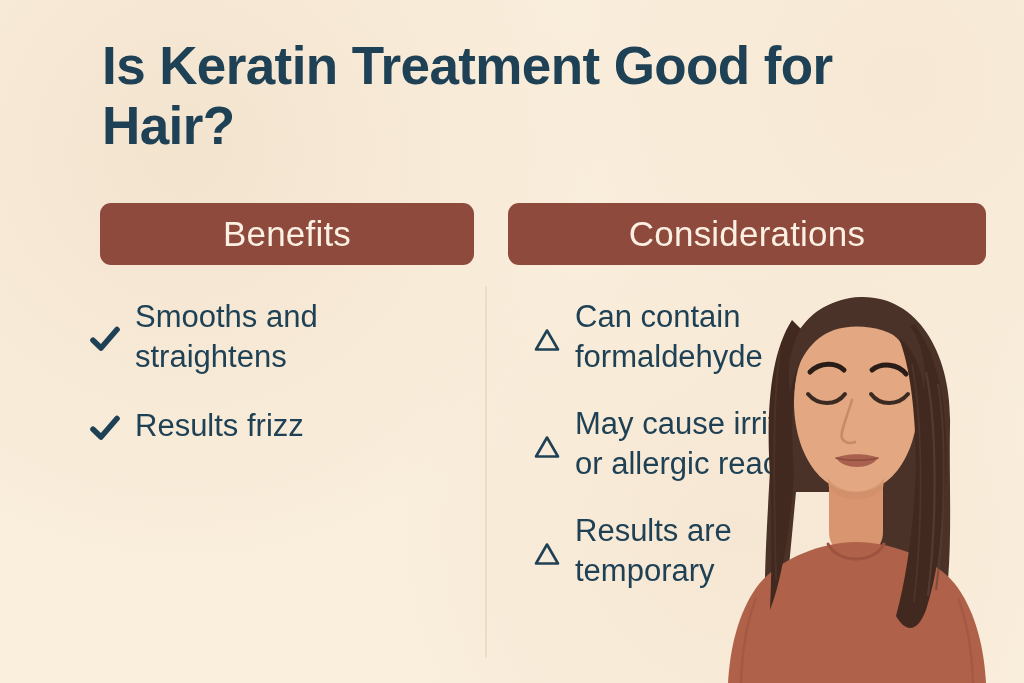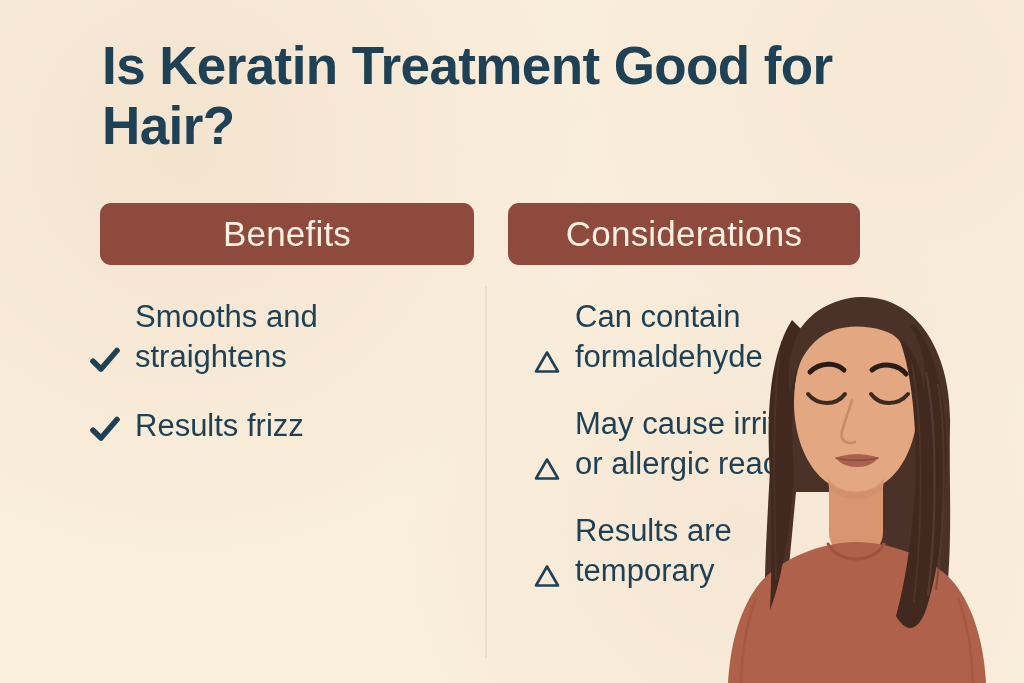--- a/index.html
+++ b/index.html
@@ -48,21 +48,21 @@
     border-radius:11px;
     display:flex;
     align-items:center;
     justify-content:center;
     color:#fbf0e1;
     font-size:35px;
     font-weight:500;
     letter-spacing:0.2px;
   }
   .header-benefits       { left:84px;  width:374px; top:203px;margin-left:16px; }
-  .header-considerations { left:508px; width:352px; top:203px; }
+  .header-considerations { left:508px; width:478px; top:203px; }
 
   
   .divider {
     position:absolute;
     left:485px; top:286px;
     width:2px; height:372px;
     background:#eeddc6;
     border-radius:1px;
   }
 
@@ -72,21 +72,21 @@
     color:#1f4155;
     font-size:31px;
     font-weight:500;
     line-height:1.29;
   }
   .col-benefits       { left:88px;  top:297px; width:372px; }
   .col-considerations { left:532px; top:297px; width:330px; }
 
   .item {
     display:flex;
-    align-items:flex-end;
+    align-items:center;
     gap:13px;
   }
   .col-benefits       .item { margin-bottom:29px; }
   .col-considerations .item { margin-bottom:27px; }
   .item:last-child { margin-bottom:0; }
 
   .item-icon {
     flex:0 0 auto;
     width:34px; height:34px;
     margin-top:5px;

